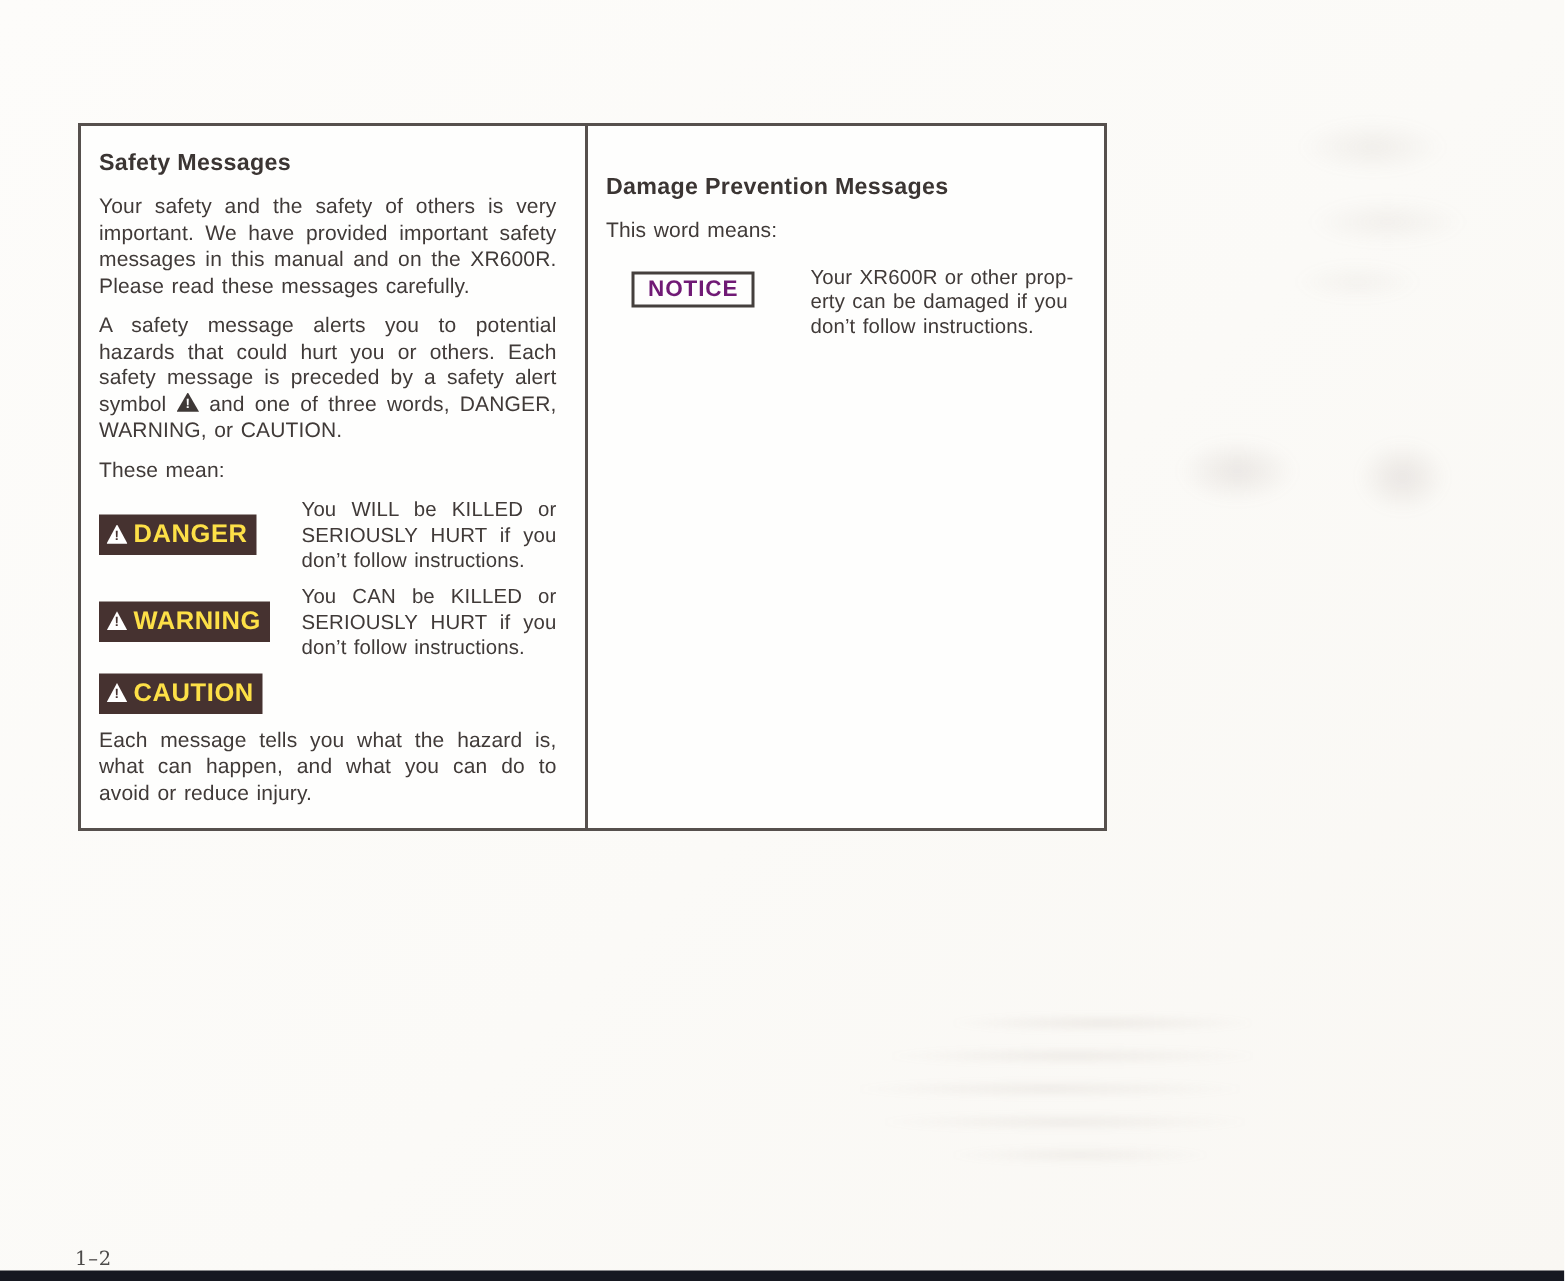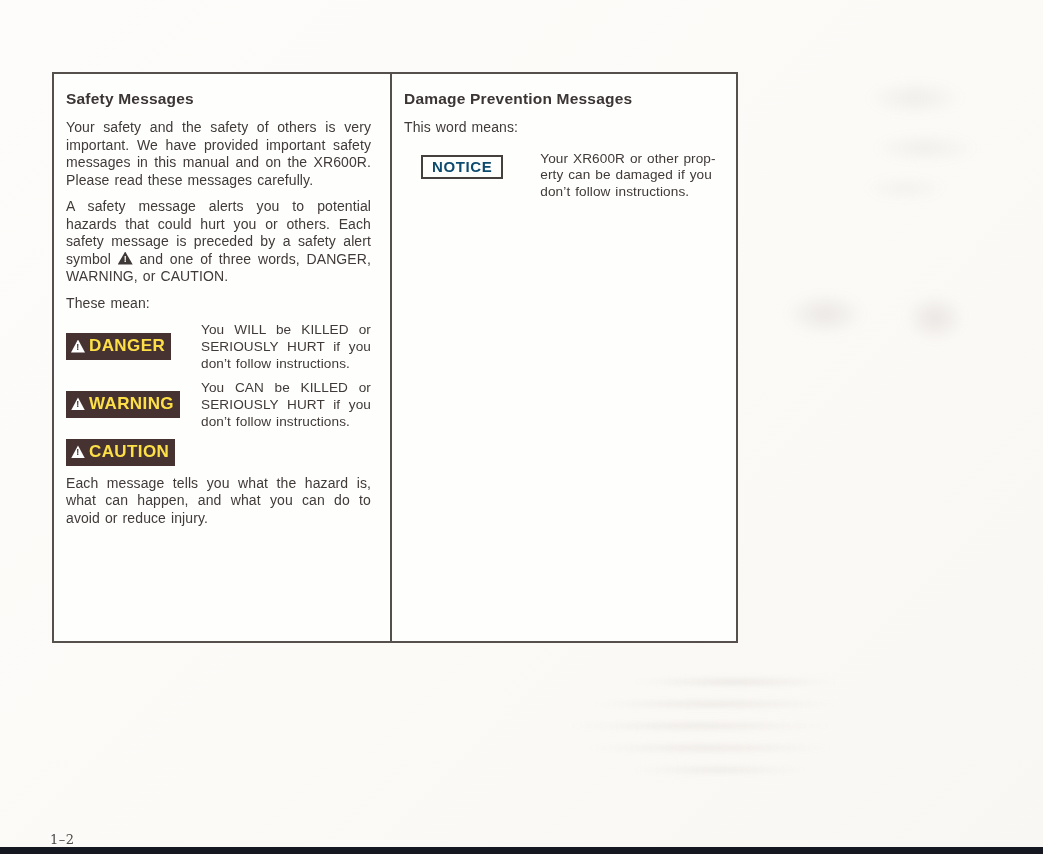--- a/index.html
+++ b/index.html
@@ -45,29 +45,29 @@
       radial-gradient(ellipse 140px 8px at 230px 14px, rgba(148,132,125,.12), transparent 75%),
       radial-gradient(ellipse 170px 8px at 210px 36px, rgba(148,132,125,.11), transparent 75%),
       radial-gradient(ellipse 180px 8px at 195px 58px, rgba(148,132,125,.10), transparent 75%),
       radial-gradient(ellipse 170px 8px at 205px 80px, rgba(148,132,125,.10), transparent 75%),
       radial-gradient(ellipse 120px 8px at 215px 102px, rgba(148,132,125,.09), transparent 75%);
     filter:blur(2px);
   }
 
   
   .panel {
-    position:absolute; left:52px; top:72px; width:686px; height:571px;
+    position:absolute; left:52px; top:82px; width:686px; height:472px;
     border:2px solid #56504d; background:#fefefd; display:flex;
   }
   .col { color:#403a38; }
   .col-left {
     width:338px; border-right:2px solid #56504d;
     padding:16px 19px 0 12px;
   }
-  .col-right { flex:1; padding:16px 20px 0 12px; }
+  .col-right { flex:1; padding:32px 20px 0 12px; }
 
   .section-title {
     font-size:15.5px; font-weight:bold; color:#3b3533;
     letter-spacing:.2px; margin-bottom:11px;
   }
   .para {
     font-size:14px; line-height:1.25; text-align:justify;
     letter-spacing:.1px; margin-bottom:9px; word-spacing:1px;
   }
   .lead-in { text-align:left; margin-bottom:10px; }
@@ -100,21 +100,21 @@
   }
   .offset-lg { margin-top:11px; }
   .offset-sm { margin-top:1px; }
   .alert-text { flex:1; font-size:13.6px; line-height:1.25; text-align:justify; word-spacing:1px; letter-spacing:.1px; }
 
   
   .notice-row { display:flex; margin:14px 0 12px 0; }
   .notice-box {
     align-self:flex-start; margin-left:17px; margin-top:4px;
     border:2px solid #45403d; background:#fefefd;
-    font-weight:bold; font-size:15px; letter-spacing:.6px; color:#0c4a6e;
+    font-weight:bold; font-size:15px; letter-spacing:.6px; color:#701a75;
     padding:1px 9px 2px 9px;
   }
   .notice-text { margin-left:37px; font-size:13.6px; line-height:1.25; letter-spacing:.1px; word-spacing:1px; }
 
   
   .page-number {
     position:absolute; left:50px; top:832px;
     font-family:"DejaVu Serif", serif; font-size:13px; color:#4c4a49;
     letter-spacing:.5px;
   }

